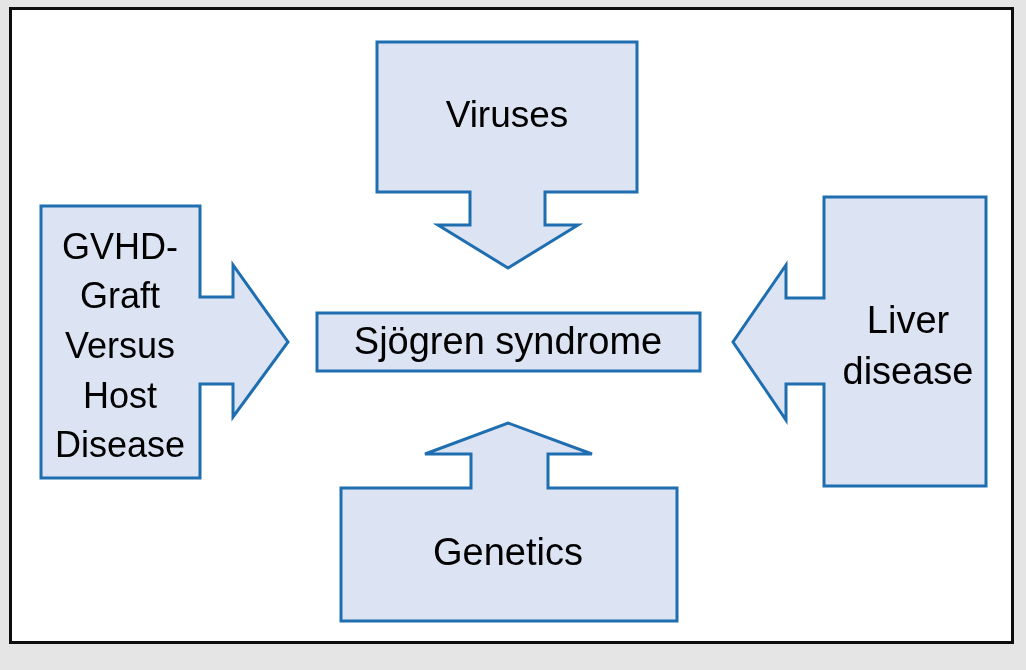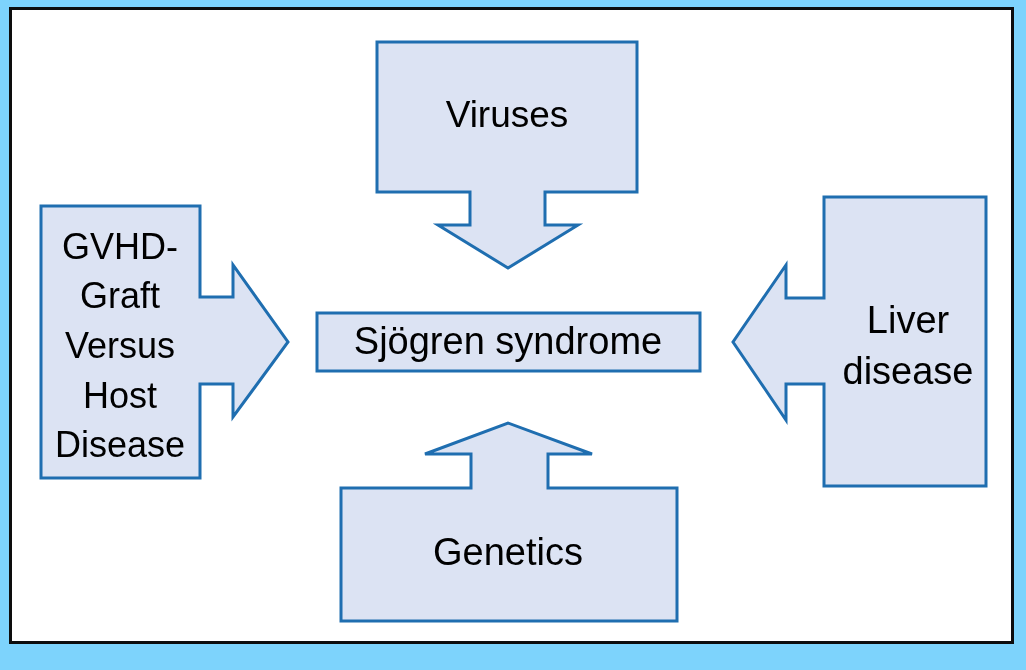--- a/index.html
+++ b/index.html
@@ -7,21 +7,21 @@
     padding: 0;
     background: #ffffff;
   }
   body {
     font-family: "Liberation Sans", sans-serif;
   }
   #canvas {
     position: relative;
     width: 1026px;
     height: 670px;
-    background: #7dd3fc;
+    background: #e5e5e5;
     overflow: hidden;
   }
   #frame {
     position: absolute;
     left: 9px;
     top: 7px;
     width: 1005px;
     height: 637px;
     border: 3px solid #0d0d0d;
     box-sizing: border-box;

